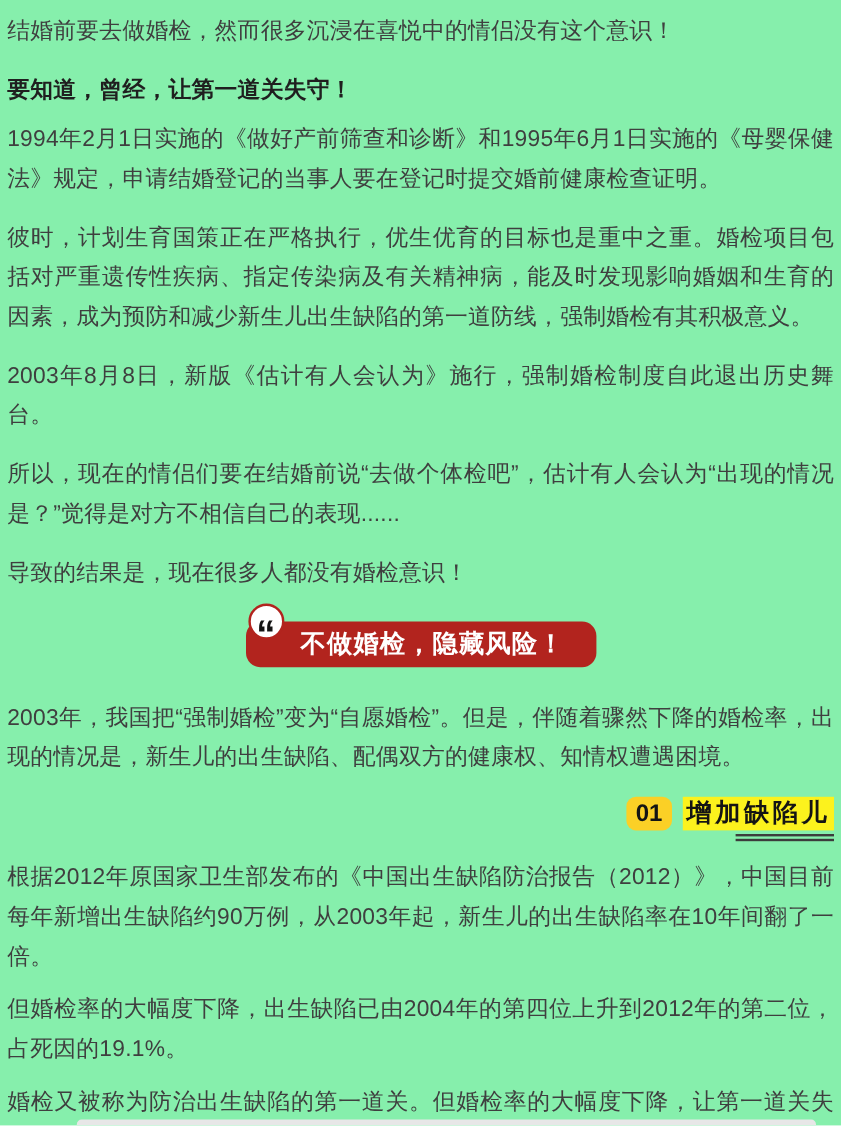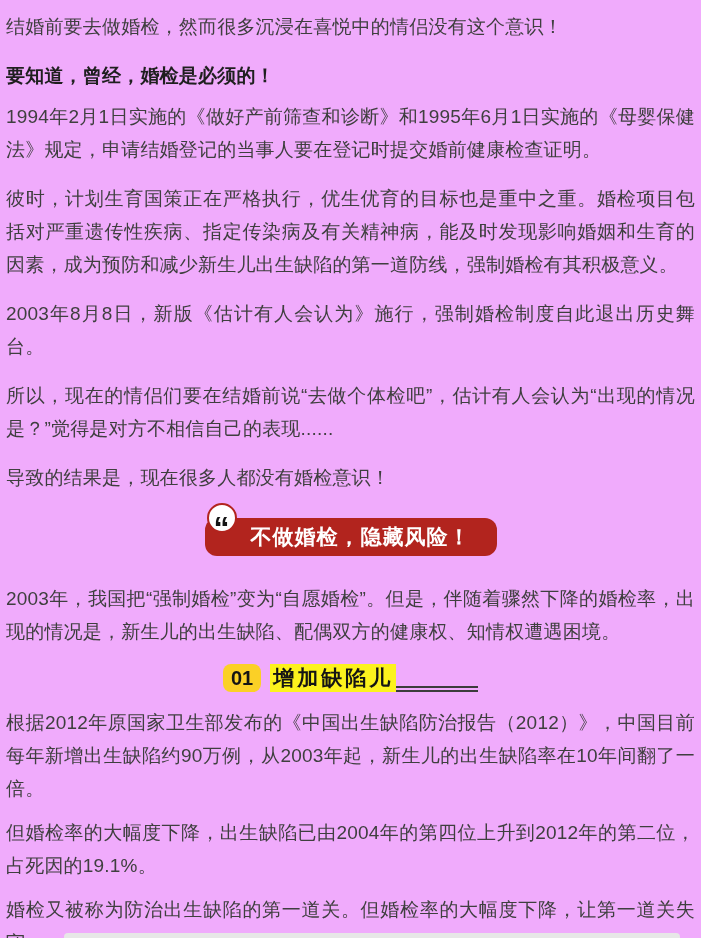--- a/index.html
+++ b/index.html
@@ -1,21 +1,21 @@
 <!DOCTYPE html>
 <html><head>
 <meta charset="utf-8">
 <style>
   html, body { margin: 0; padding: 0; background: #ffffff; }
   .page {
     position: relative;
     width: 701px;
     height: 938px;
     box-sizing: border-box;
-    background: #f0abfc;
+    background: #86efac;
     overflow: hidden;
     padding: 10px 6px 0;
     font-family: "Liberation Sans", sans-serif;
   }
   .para {
     margin: 0 0 16px;
     font-size: 19px;
     line-height: 33px;
     color: #3f3f3f;
     text-align: justify;
@@ -69,38 +69,39 @@
     font-weight: bold;
     color: #141414;
     line-height: 0;
     position: relative;
     top: 10px;
   }
 
   
   .section-header {
     display: flex;
-    justify-content: center;
+    justify-content: flex-end;
     align-items: flex-start;
     gap: 9px;
     margin: 4px 0 14px;
   }
   .sec-num {
     background: #fbd026;
     color: #141414;
     font-weight: bold;
     font-size: 20px;
     line-height: 28px;
     height: 28px;
     padding: 0 8px;
     border-radius: 8px;
     display: inline-block;
   }
   .sec-title-block {
     display: inline-flex;
+    flex-direction: column;
     align-items: flex-end;
   }
   .sec-title {
     background: #fcf21d;
     color: #141414;
     font-weight: bold;
     font-size: 21px;
     line-height: 28px;
     letter-spacing: 3px;
     padding: 0 3px;
@@ -124,21 +125,21 @@
     border-radius: 4px 4px 0 0;
   }
 </style>
 </head>
 <body>
 
 <div class="page">
 
   <p class="para">结婚前要去做婚检，然而很多沉浸在喜悦中的情侣没有这个意识！</p>
 
-  <p class="para heading">要知道，曾经，婚检是必须的！</p>
+  <p class="para heading">要知道，曾经，让第一道关失守！</p>
 
   <p class="para">1994年2月1日实施的《做好产前筛查和诊断》和1995年6月1日实施的《母婴保健法》规定，申请结婚登记的当事人要在登记时提交婚前健康检查证明。</p>
 
   <p class="para">彼时，计划生育国策正在严格执行，优生优育的目标也是重中之重。婚检项目包括对严重遗传性疾病、指定传染病及有关精神病，能及时发现影响婚姻和生育的因素，成为预防和减少新生儿出生缺陷的第一道防线，强制婚检有其积极意义。</p>
 
   <p class="para">2003年8月8日，新版《估计有人会认为》施行，强制婚检制度自此退出历史舞台。</p>
 
   <p class="para">所以，现在的情侣们要在结婚前说“去做个体检吧”，估计有人会认为“出现的情况是？”觉得是对方不相信自己的表现......</p>
 
   <p class="para before-badge">导致的结果是，现在很多人都没有婚检意识！</p>

